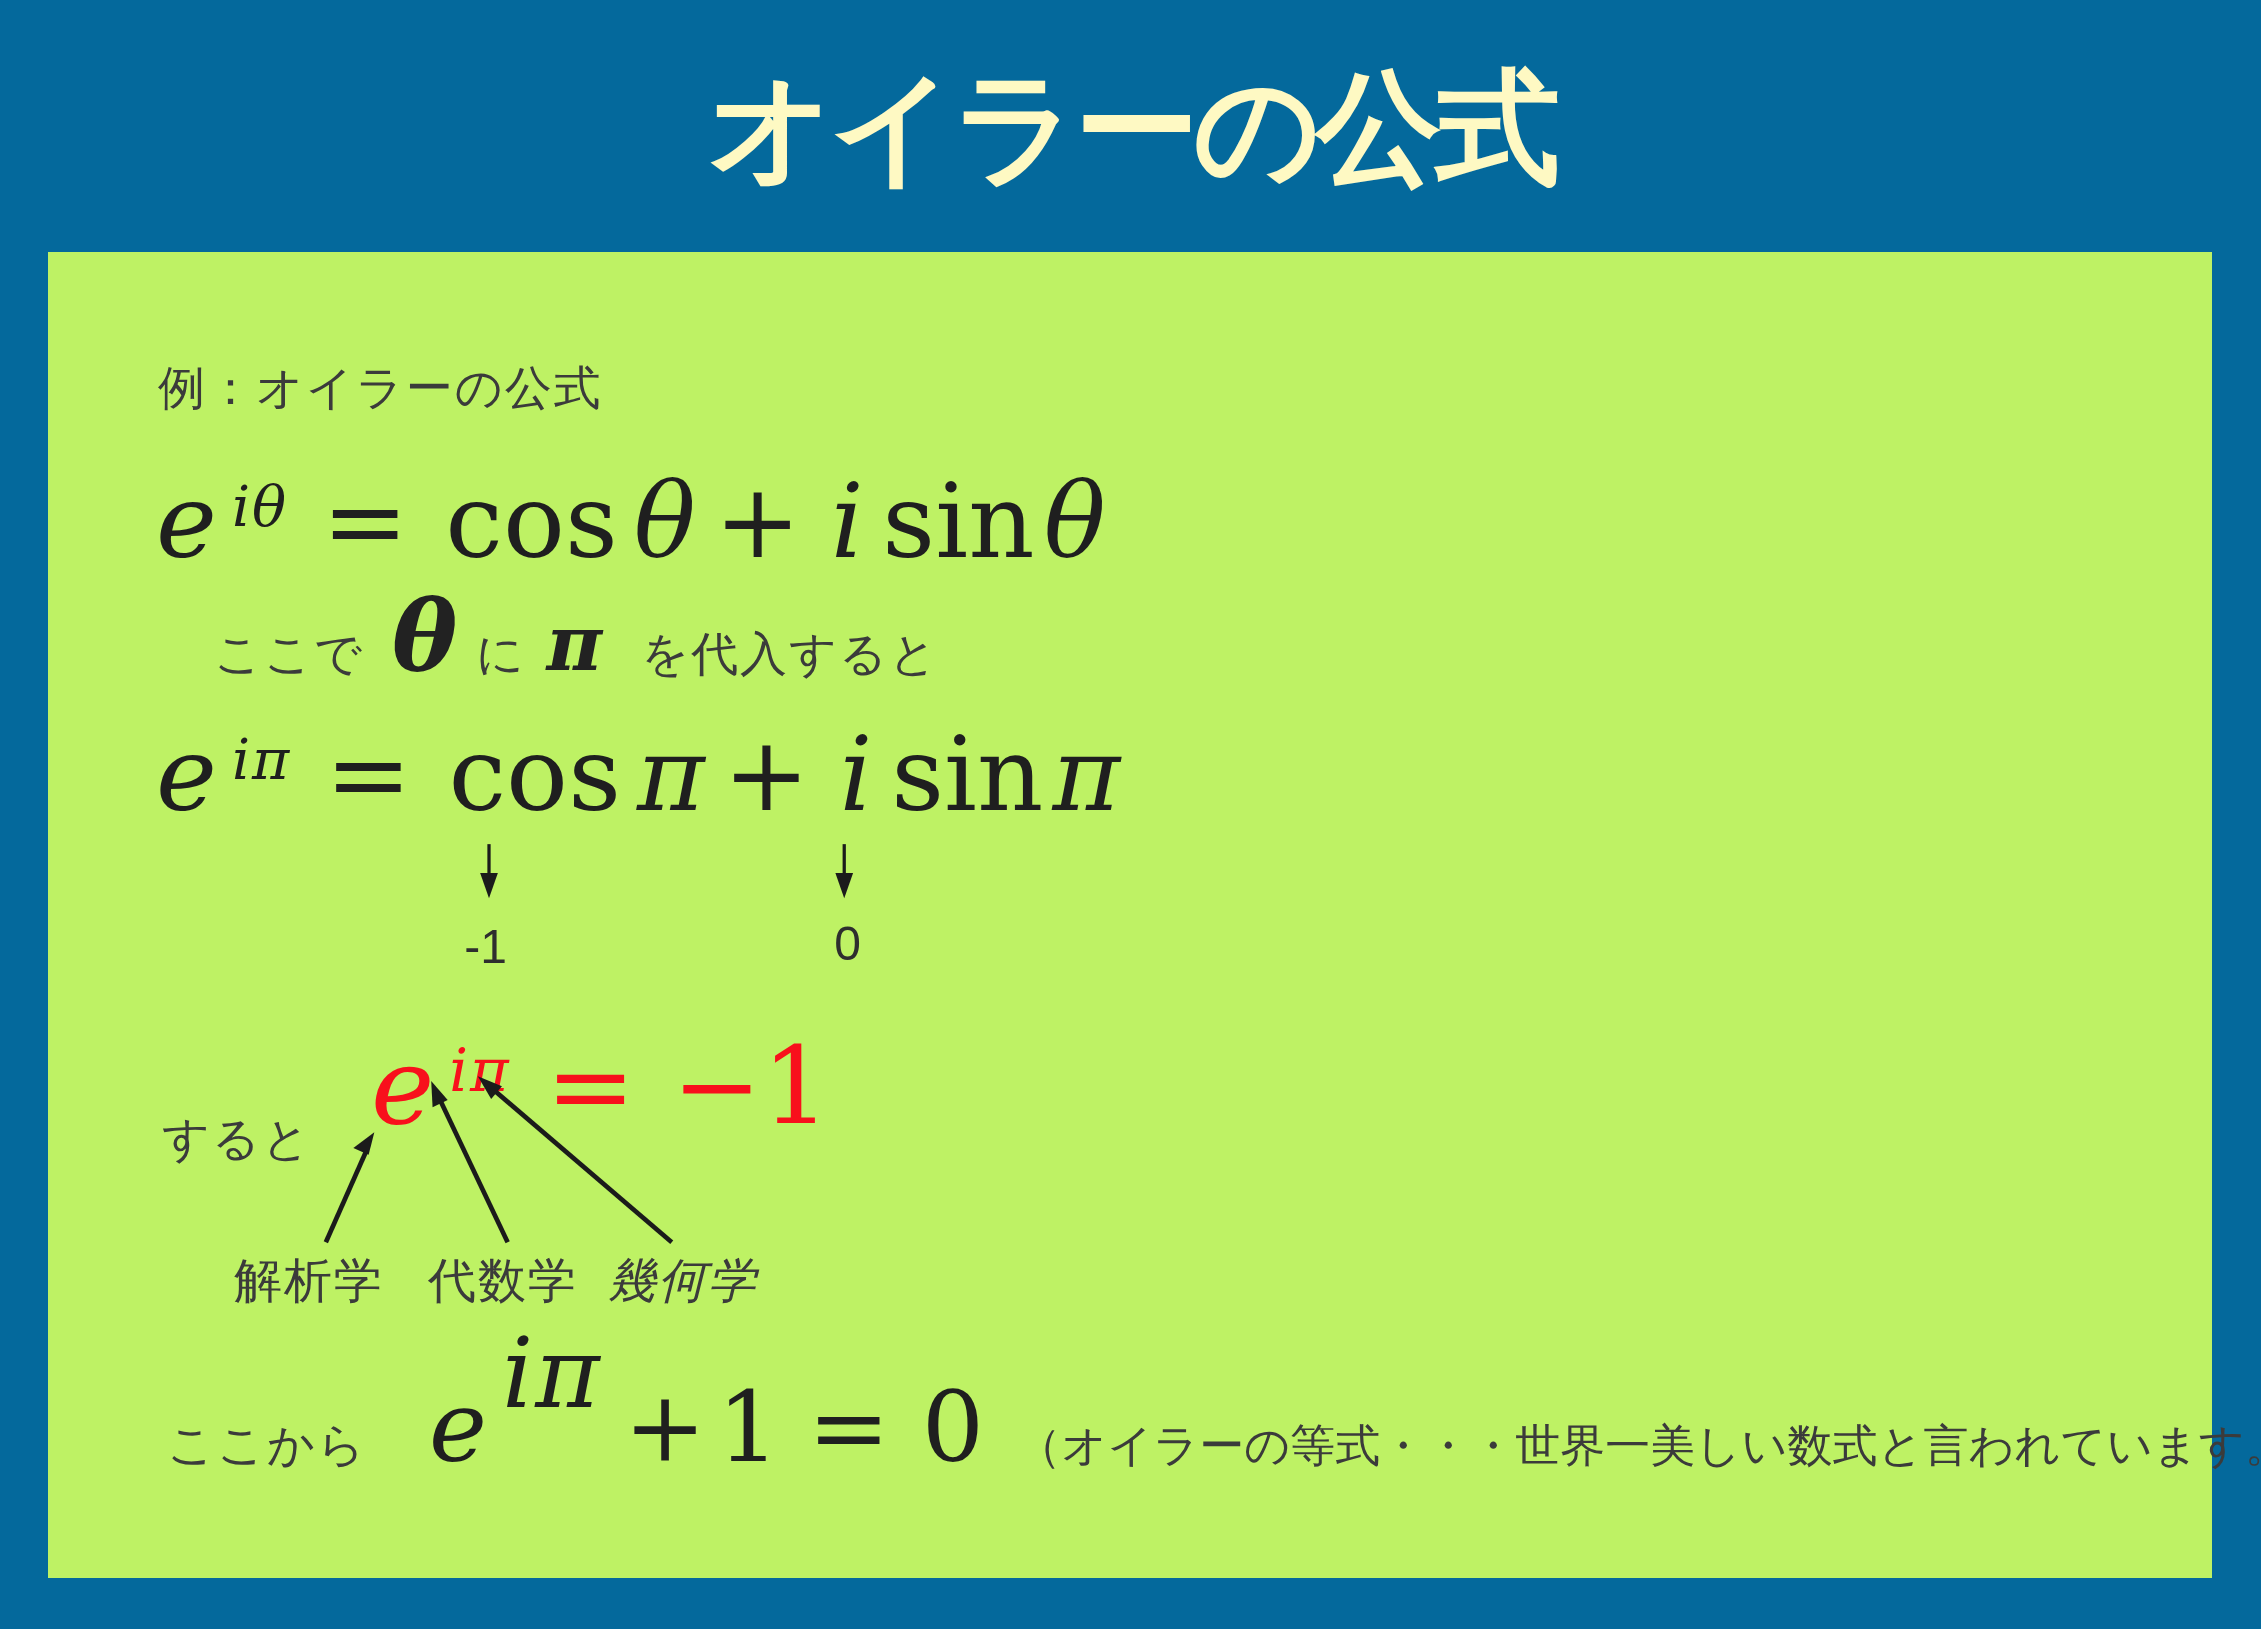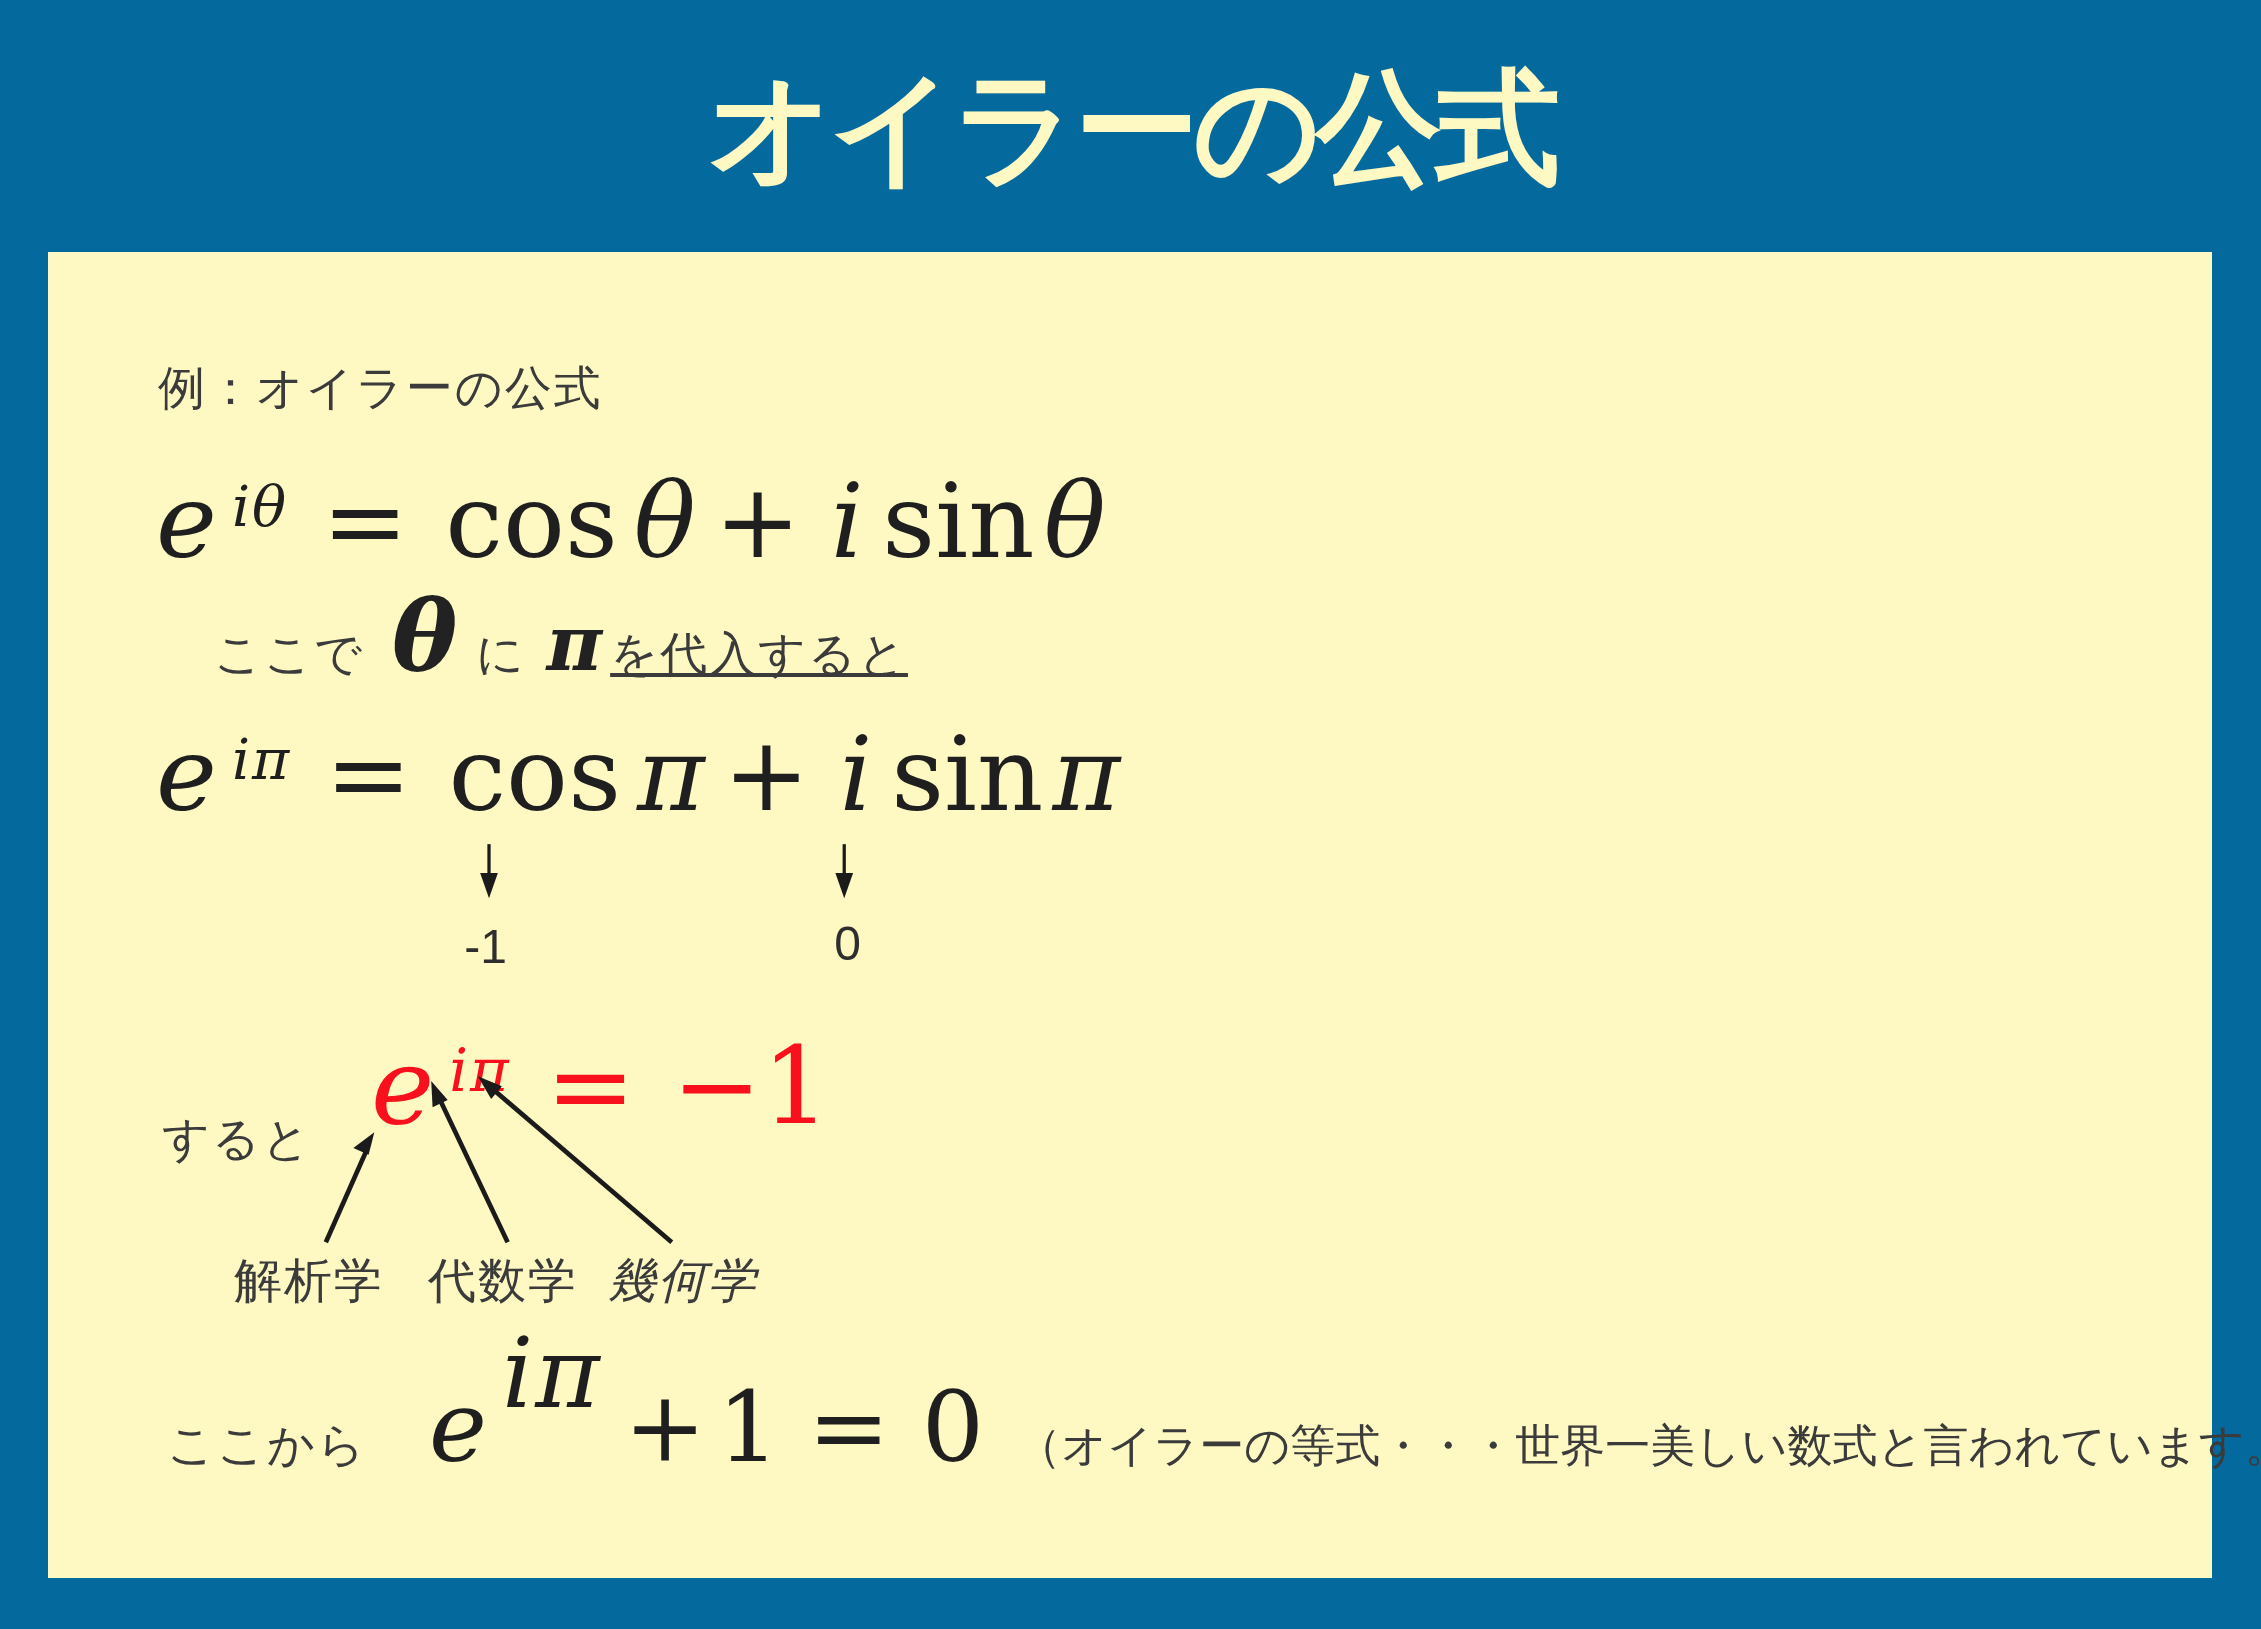--- a/index.html
+++ b/index.html
@@ -8,41 +8,41 @@
     background:#04699c;
     font-family:"Liberation Sans","DejaVu Sans",sans-serif;
   }
   .title{
     position:absolute;top:65px;left:0;width:2262px;text-align:center;
     font-size:125px;font-weight:900;color:#fef9c3;line-height:1;
     letter-spacing:-5.6px;
   }
   .card{
     position:absolute;left:48px;top:252px;width:2164px;height:1326px;
-    background:#fef9c3;
+    background:#bef264;
   }
   .jp{color:#3b3b3b;font-size:47px;line-height:1;letter-spacing:1.9px;}
   .abs{position:absolute;}
   
   .fm{
     position:absolute;display:flex;align-items:baseline;line-height:1;
     font-family:"DejaVu Serif","Liberation Serif",serif;color:#1f1f1f;
     white-space:nowrap;
   }
   .f1,.f2{font-size:103px;}
   .fred{font-size:107px;color:#f8101c;}
   .it{font-style:italic;}
   .sup{
     font-size:0.55em;font-style:italic;position:relative;top:-0.55em;
     margin-left:15px;letter-spacing:1.9px;
   }
   .mt{line-height:1;}
   .ml10{margin-left:9.3px;}.ml12{margin-left:11.2px;}.ml17{margin-left:16px;}
   .ml20{margin-left:18.6px;}.ml22{margin-left:20.5px;}.ml24{margin-left:22.4px;}
-  .ml26{margin-left:8px;text-decoration:underline;}.ml30{margin-left:28px;}.ml32{margin-left:30px;}
+  .ml26{margin-left:39px;}.ml30{margin-left:28px;}.ml32{margin-left:30px;}
   .ml34{margin-left:32px;}.ml36{margin-left:34px;}.ml38{margin-left:35px;}
   .ml40{margin-left:37px;}.ml66{margin-left:62px;}
   
   .inl-theta{
     font-family:"DejaVu Serif","Liberation Serif",serif;font-style:italic;
     font-weight:600;font-size:98px;color:#222;line-height:1;
   }
   .inl-pi{
     font-family:"DejaVu Serif","Liberation Serif",serif;font-style:italic;
     font-weight:700;font-size:76px;color:#222;line-height:1;

